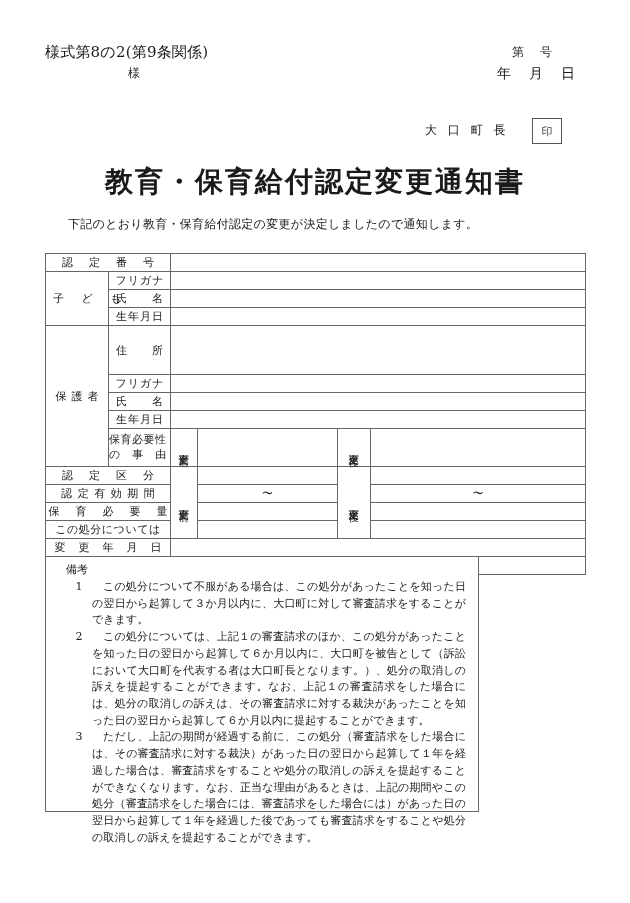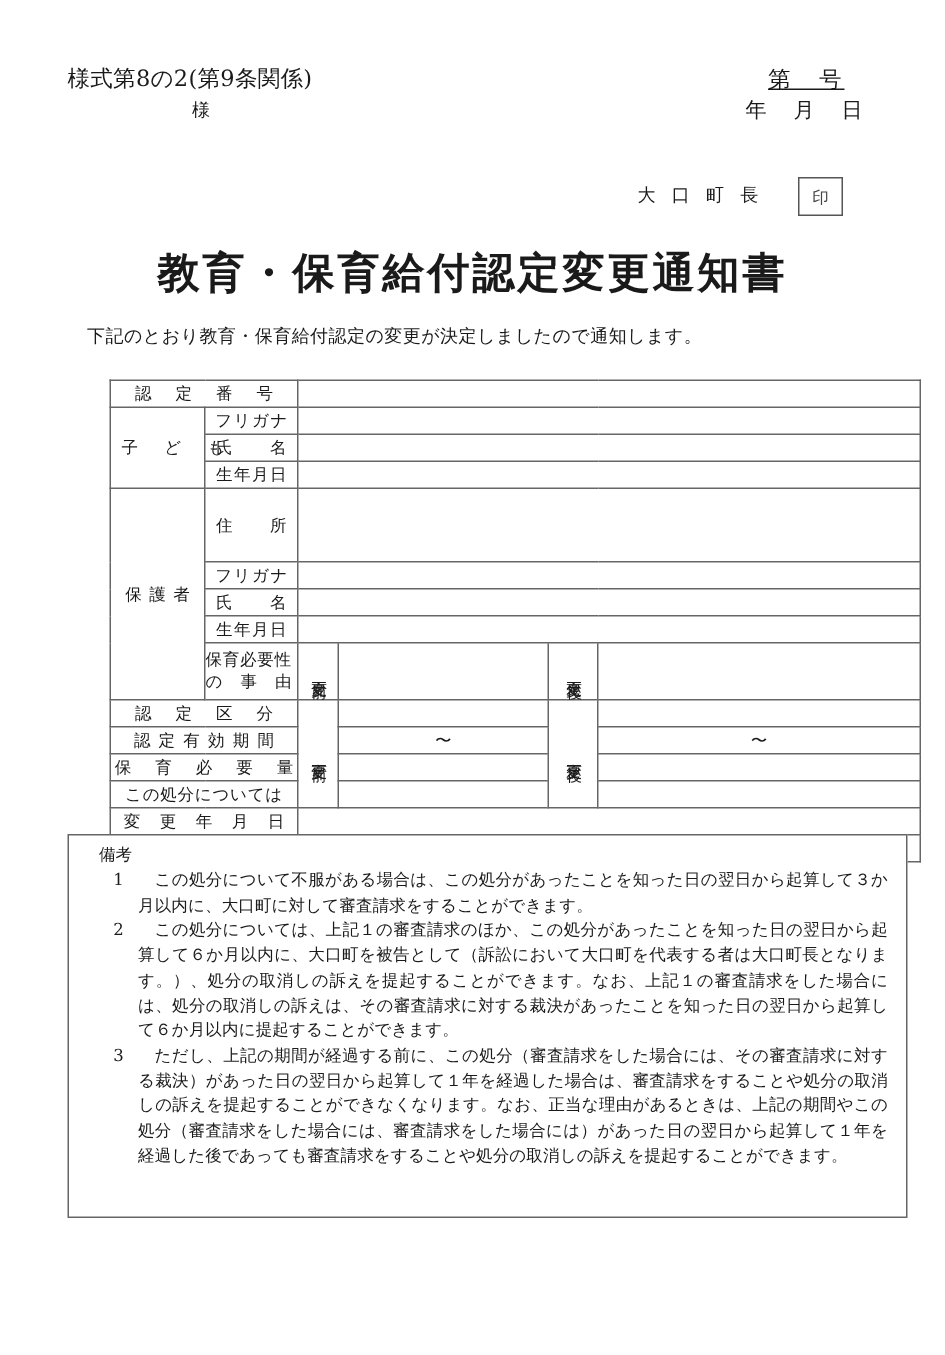--- a/index.html
+++ b/index.html
@@ -32,24 +32,23 @@
     position: absolute;
     left: 128px;
     top: 65px;
     font-size: 12px;
     white-space: nowrap;
   }
   .hdr-doc-no {
     position: absolute;
     left: 512px;
     top: 44px;
-    font-size: 15px;
+    font-size: 12px;
     white-space: nowrap;
     letter-spacing: 2px;
-    text-decoration: underline;
   }
   .hdr-date {
     position: absolute;
     left: 497px;
     top: 65px;
     font-size: 14px;
     white-space: nowrap;
     letter-spacing: 2px;
   }
   .hdr-issuer {
@@ -82,36 +81,35 @@
     top: 163px;
     width: 630px;
     text-align: center;
     font-size: 28px;
     letter-spacing: 2px;
     white-space: nowrap;
     font-weight: bold;
   }
   .lead-text {
     position: absolute;
-    left: 58px;
+    left: 68px;
     top: 216px;
     font-size: 12px;
     white-space: nowrap;
     letter-spacing: 0.3px;
   }
 
   
   #form-table {
     position: absolute;
     left: 45px;
     top: 253px;
     width: 540px;
     border-collapse: collapse;
     table-layout: fixed;
-    margin-left: 28px;
   }
   #form-table td {
     border: 1px solid #666;
     font-size: 11px;
     padding: 0;
     vertical-align: middle;
     background: #fff;
   }
   .lbl {
     text-align: center;
@@ -144,21 +142,21 @@
   .tilde {
     text-align: center;
     font-size: 12px;
   }
 
   
   #remarks {
     position: absolute;
     left: 45px;
     top: 556px;
-    width: 560px;
+    width: 434px;
     height: 256px;
     border: 1px solid #666;
     box-sizing: border-box;
     background: #fff;
   }
   .rm-title {
     position: absolute;
     left: 20px;
     top: 5px;
     font-size: 11px;

